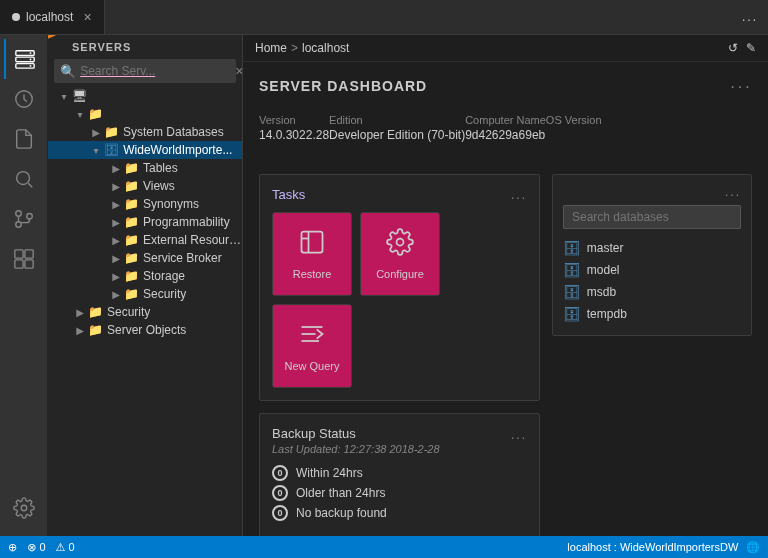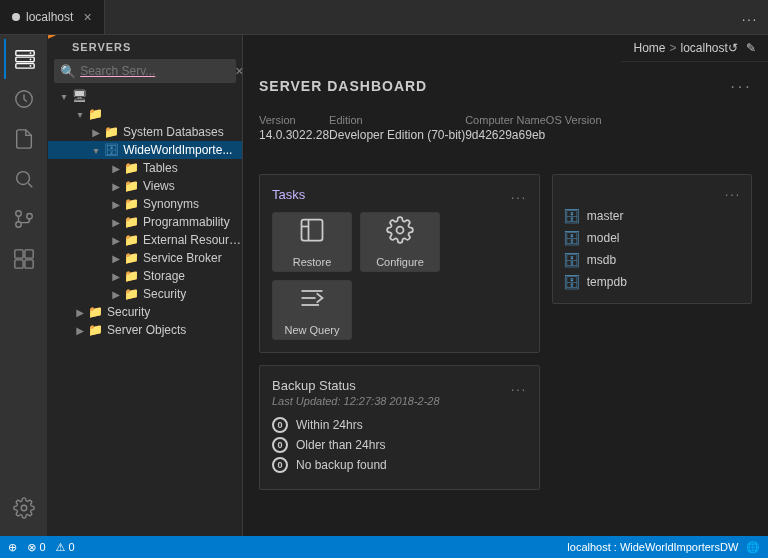--- a/index.html
+++ b/index.html
@@ -33,21 +33,21 @@
     .tree-item { display: flex; align-items: center; padding: 2px 0; cursor: pointer; user-select: none; }
     .tree-item.selected { background: #094771; color: #ffffff; }
     .tree-item .indent { display: inline-block; }
     .tree-item .arrow { width: 16px; text-align: center; font-size: 10px; color: #858585; }
     .tree-item .icon { margin-right: 4px; }
     .tree-item .label { flex: 1; white-space: nowrap; overflow: hidden; text-overflow: ellipsis; }
     .folder-icon { color: #dcb67a; }
     .db-icon { color: #5499c7; }
 
     
-    .content { flex: 1; background: #1e1e1e; display: flex; flex-direction: column; overflow: hidden; align-items: flex-end; }
+    .content { flex: 1; background: #1e1e1e; display: flex; flex-direction: column; overflow: hidden; }
 
     
     .breadcrumb { display: flex; align-items: center; padding: 6px 12px; font-size: 12px; color: #cccccc; background: #1e1e1e; border-bottom: 1px solid #2d2d2d; justify-content: space-between; }
     .breadcrumb-nav { display: flex; align-items: center; gap: 4px; }
     .breadcrumb-sep { color: #858585; }
     .breadcrumb-actions { display: flex; gap: 8px; color: #cccccc; cursor: pointer; }
 
     
     .dashboard { padding: 16px; overflow-y: auto; flex: 1; }
     .dashboard-title { font-size: 14px; font-weight: bold; color: #cccccc; margin-bottom: 12px; letter-spacing: 1px; }
@@ -61,21 +61,21 @@
     .dashboard-grid { display: flex; gap: 12px; }
     .dashboard-left { flex: 1; display: flex; flex-direction: column; gap: 12px; }
     .dashboard-right { width: 200px; }
 
     
     .panel { background: #252526; border: 1px solid #3c3c3c; border-radius: 2px; padding: 12px; }
     .panel-header { display: flex; justify-content: space-between; align-items: center; margin-bottom: 10px; }
     .panel-title { font-size: 13px; font-weight: 500; color: #c4b5fd; }
     .panel-dots { color: #858585; cursor: pointer; letter-spacing: 2px; }
     .tasks-grid { display: flex; gap: 8px; flex-wrap: wrap; }
-    .task-card { width: 80px; height: 60px; background: #404040; border: 1px solid #3c3c3c; border-radius: 3px; display: flex; flex-direction: column; align-items: center; justify-content: center; cursor: pointer; gap: 6px; }
+    .task-card { width: 80px; height: 84px; background: #be185d; border: 1px solid #3c3c3c; border-radius: 3px; display: flex; flex-direction: column; align-items: center; justify-content: center; cursor: pointer; gap: 6px; }
     .task-card-icon { font-size: 22px; color: #cccccc; }
     .task-card-label { font-size: 11px; color: #cccccc; text-align: center; }
 
     
     .db-panel { background: #252526; border: 1px solid #3c3c3c; border-radius: 2px; padding: 10px; }
     .db-search { width: 100%; padding: 4px 8px; background: #3c3c3c; border: 1px solid #555; outline: none; color: #cccccc; font-size: 12px; margin-bottom: 8px; border-radius: 1px; }
     .db-list { list-style: none; }
     .db-list-item { display: flex; align-items: center; padding: 3px 0; gap: 6px; cursor: pointer; }
     .db-cylinder { font-size: 14px; color: #5499c7; }
 
@@ -377,20 +377,21 @@
             </div>
           </div>
         </div>
 
         <div class="dashboard-right">
           <div class="db-panel">
             <div style="display:flex;justify-content:space-between;align-items:center;margin-bottom:6px;">
               <span></span>
               <span class="panel-dots">...</span>
             </div>
+            <input type="text" class="db-search" placeholder="Search databases" style="">
             <ul class="db-list">
               <li class="db-list-item">
                 <span class="db-cylinder">🗄</span>
                 <span>master</span>
               </li>
               <li class="db-list-item">
                 <span class="db-cylinder">🗄</span>
                 <span>model</span>
               </li>
               <li class="db-list-item">

